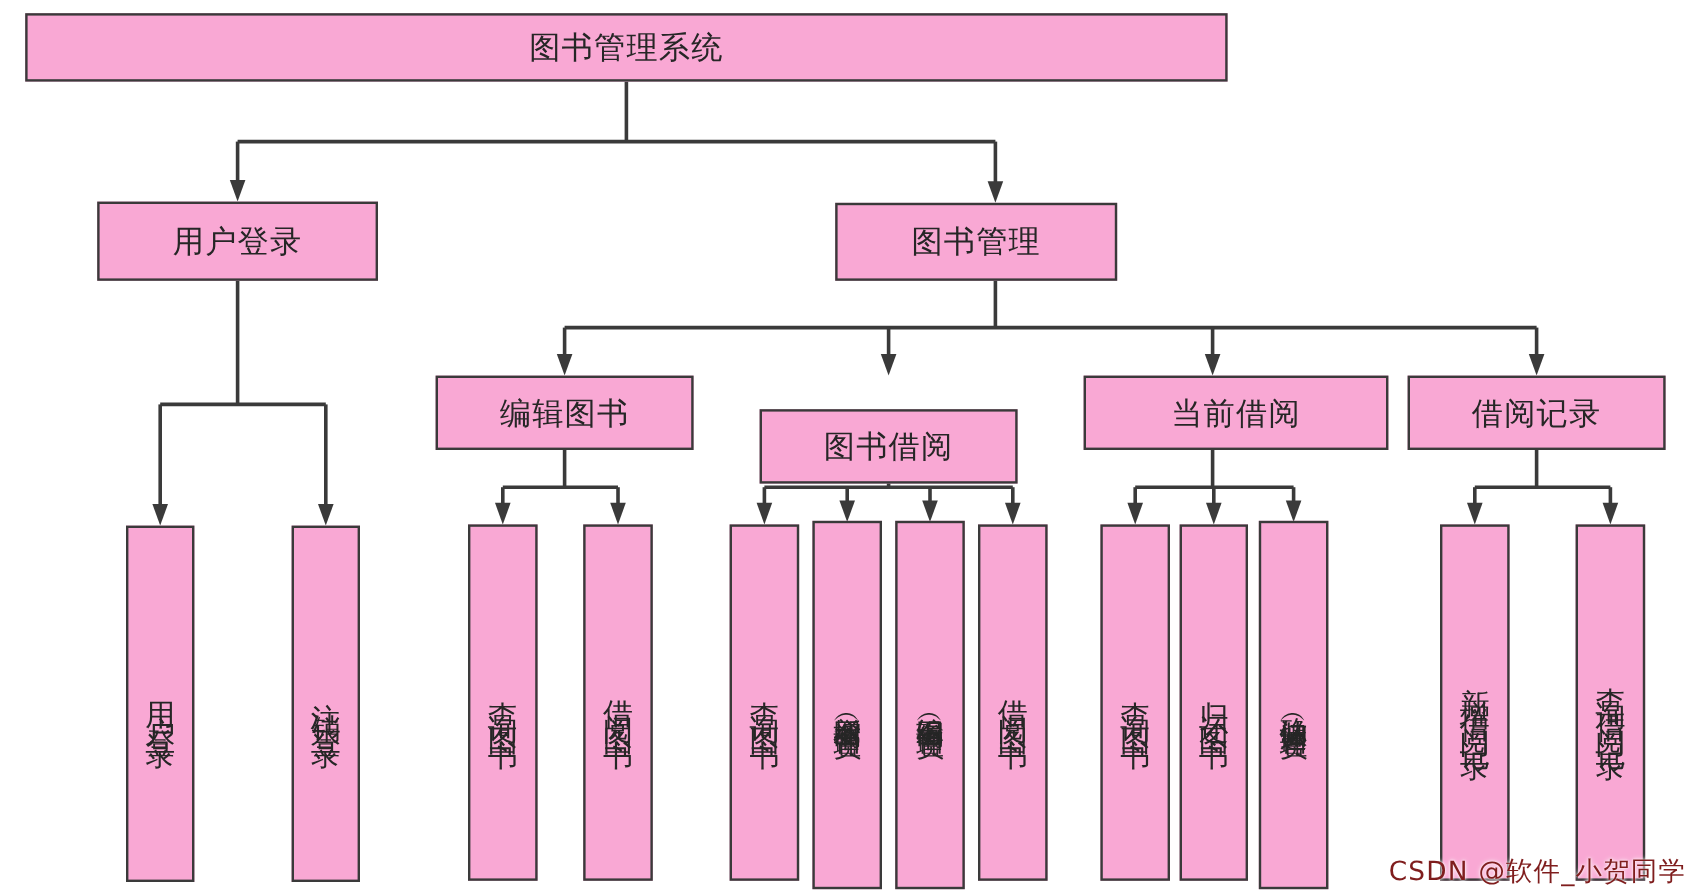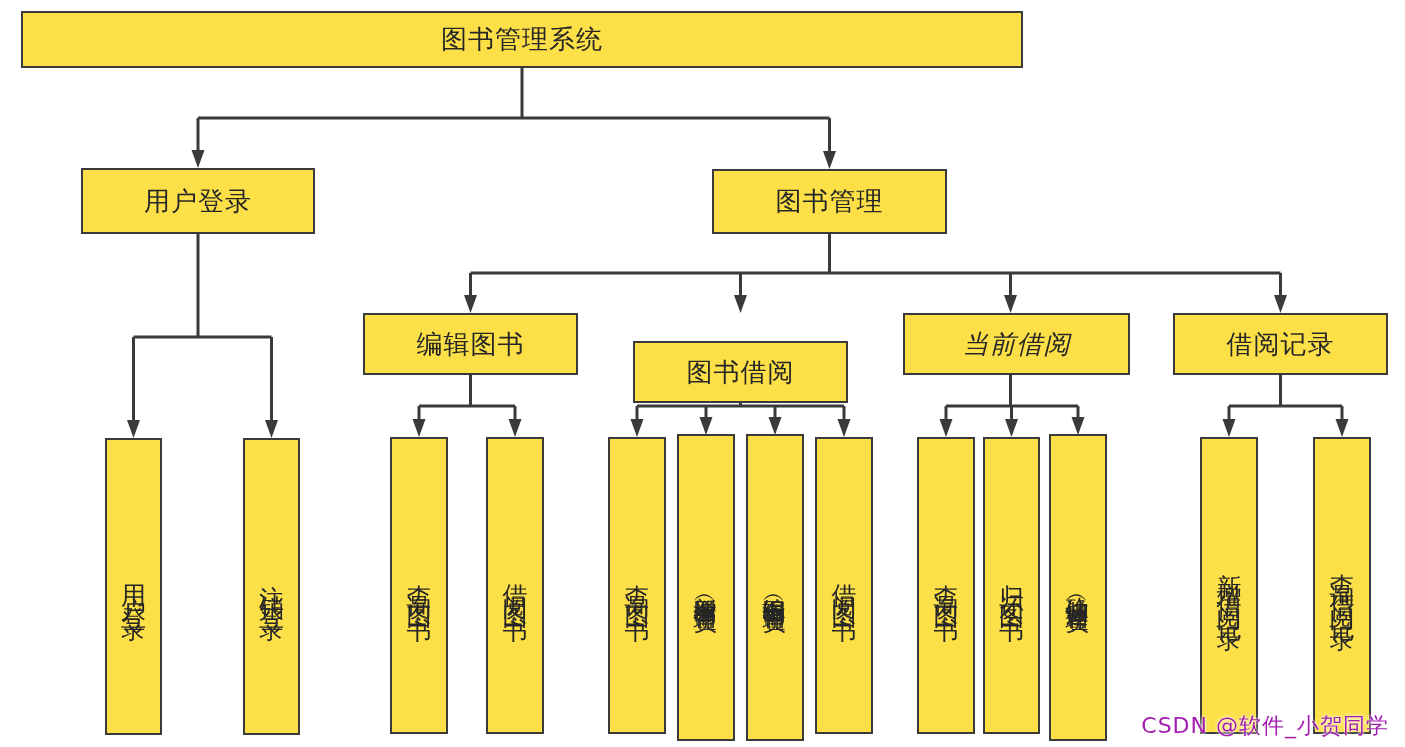--- a/index.html
+++ b/index.html
@@ -12,45 +12,45 @@
     overflow: hidden;
   }
   #connectors {
     position: absolute;
     left: 0; top: 0;
     width: 1405px; height: 747px;
   }
   .node {
     position: absolute;
     box-sizing: border-box;
-    background: #fde047;
+    background: #f9a8d4;
     border: 2.5px solid #3a3a3a;
     display: flex;
     align-items: center;
     justify-content: center;
     color: #262626;
   }
   .h-node { font-size: 26px; letter-spacing: 1px; white-space: nowrap; }
   .v-node span {
     writing-mode: vertical-rl;
     text-orientation: mixed;
     font-size: 25px;
     letter-spacing: 11px;
     color: #262626;
   }
   .v-node.tight span {
     font-size: 23px;
     letter-spacing: 2px;
   }
   #watermark {
     position: absolute;
-    right: 16px;
+    right: 0;
     top: 711px;
     font-size: 22px;
-    color: #a21caf;
+    color: #7f1d1d;
     letter-spacing: 1px;
     text-shadow: 0 0 2px #ffffff, 0 0 4px #ffffff;
     white-space: nowrap;
   }
 </style>
 </head>
 <body>
 
 <div id="stage">
 
@@ -140,25 +140,25 @@
     </g>
     <g fill="#3a3a3a" stroke="none">
       <polygon points="1222.5,419 1235.5,419 1229,437"></polygon>
       <polygon points="1335.5,419 1348.5,419 1342,437"></polygon>
     </g>
   </svg>
 
   <div class="node h-node" style="left:21px; top:11px; width:1002px; height:57px;">图书管理系统</div>
 
   <div class="node h-node" style="left:81px; top:168px; width:234px; height:66px;">用户登录</div>
-  <div class="node h-node" style="left:712px; top:169px; width:235px; height:65px;">图书管理</div>
+  <div class="node h-node" style="left:696px; top:169px; width:235px; height:65px;">图书管理</div>
 
   <div class="node h-node" style="left:363px; top:313px; width:215px; height:62px;">编辑图书</div>
   <div class="node h-node" style="left:633px; top:313px; width:215px; height:62px;margin-top:28px;">图书借阅</div>
-  <div class="node h-node" style="left:903px; top:313px; width:227px; height:62px;font-style:italic;">当前借阅</div>
+  <div class="node h-node" style="left:903px; top:313px; width:254px; height:62px;">当前借阅</div>
   <div class="node h-node" style="left:1173px; top:313px; width:215px; height:62px;">借阅记录</div>
 
   <div class="node v-node" style="left:105px; top:438px; width:57px; height:297px;">
     <span>用户登录</span>
   </div>
   <div class="node v-node" style="left:243px; top:438px; width:57px; height:297px;">
     <span>注销登录</span>
   </div>
 
   <div class="node v-node" style="left:390px; top:437px; width:58px; height:297px;">

